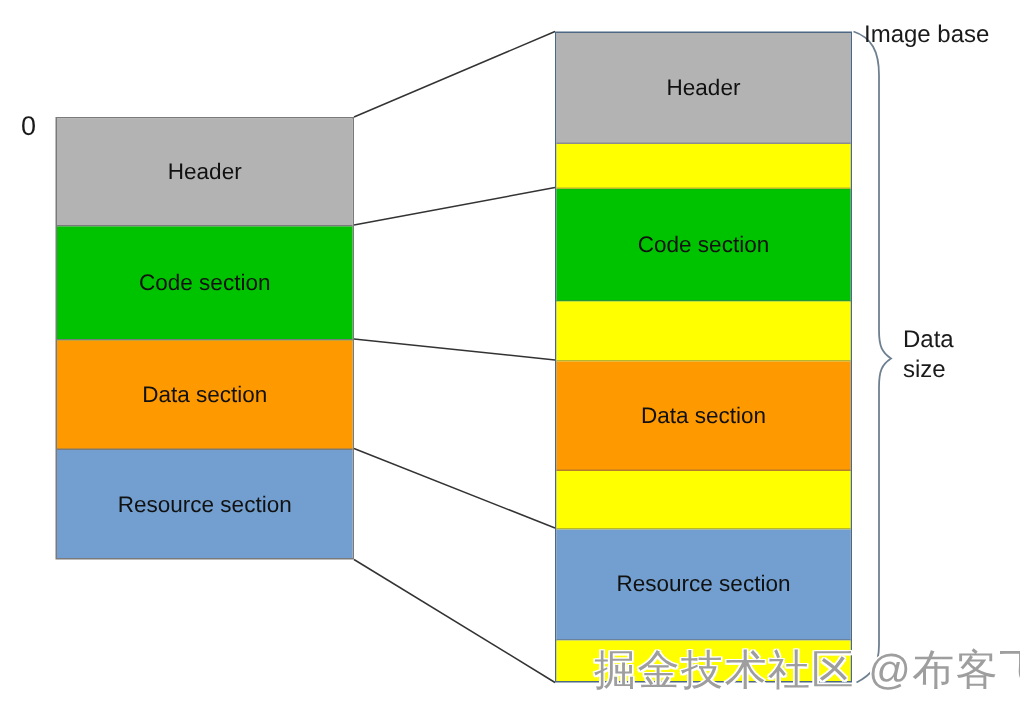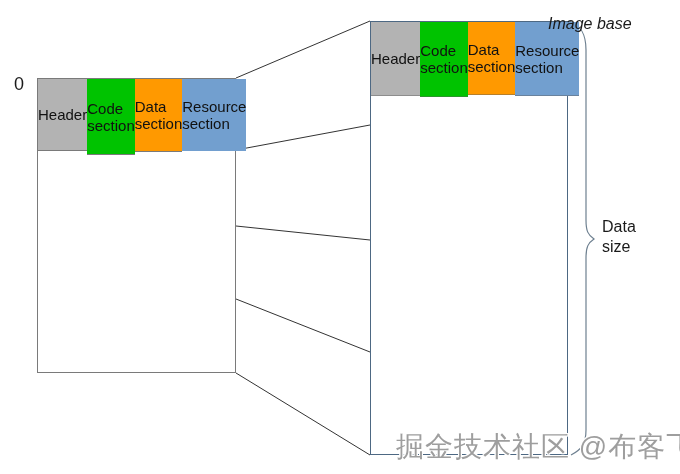--- a/index.html
+++ b/index.html
@@ -19,21 +19,21 @@
     position: absolute;
     left: 0; top: 0;
     width: 680px; height: 474px;
     pointer-events: none;
     z-index: 1;
   }
   .column {
     position: absolute;
     z-index: 2;
     display: flex;
-    flex-direction: row;
+    flex-direction: column;
   }
   .disk-column {
     left: 37px; top: 78px;
     width: 199px; height: 295px;
     border: 1px solid #7a7a7a;
   }
   .memory-column {
     left: 370px; top: 21px;
     width: 198px; height: 434px;
     border: 1px solid #4d6883;
@@ -57,23 +57,22 @@
     color: #1a1a1a;
     line-height: 20px;
   }
   .origin-label {
     left: 6px; top: 74px;
     width: 26px;
     text-align: center;
     font-size: 18px;
   }
   .image-base-label {
-    left: 548px; top: 14px;
+    left: 576px; top: 14px;
     white-space: nowrap;
-    font-style: italic;
   }
   .image-size-label {
     left: 602px; top: 217px;
     width: 64px;
   }
   .watermark {
     position: absolute;
     left: 396px; top: 428px;
     z-index: 5;
     font-size: 28px;

